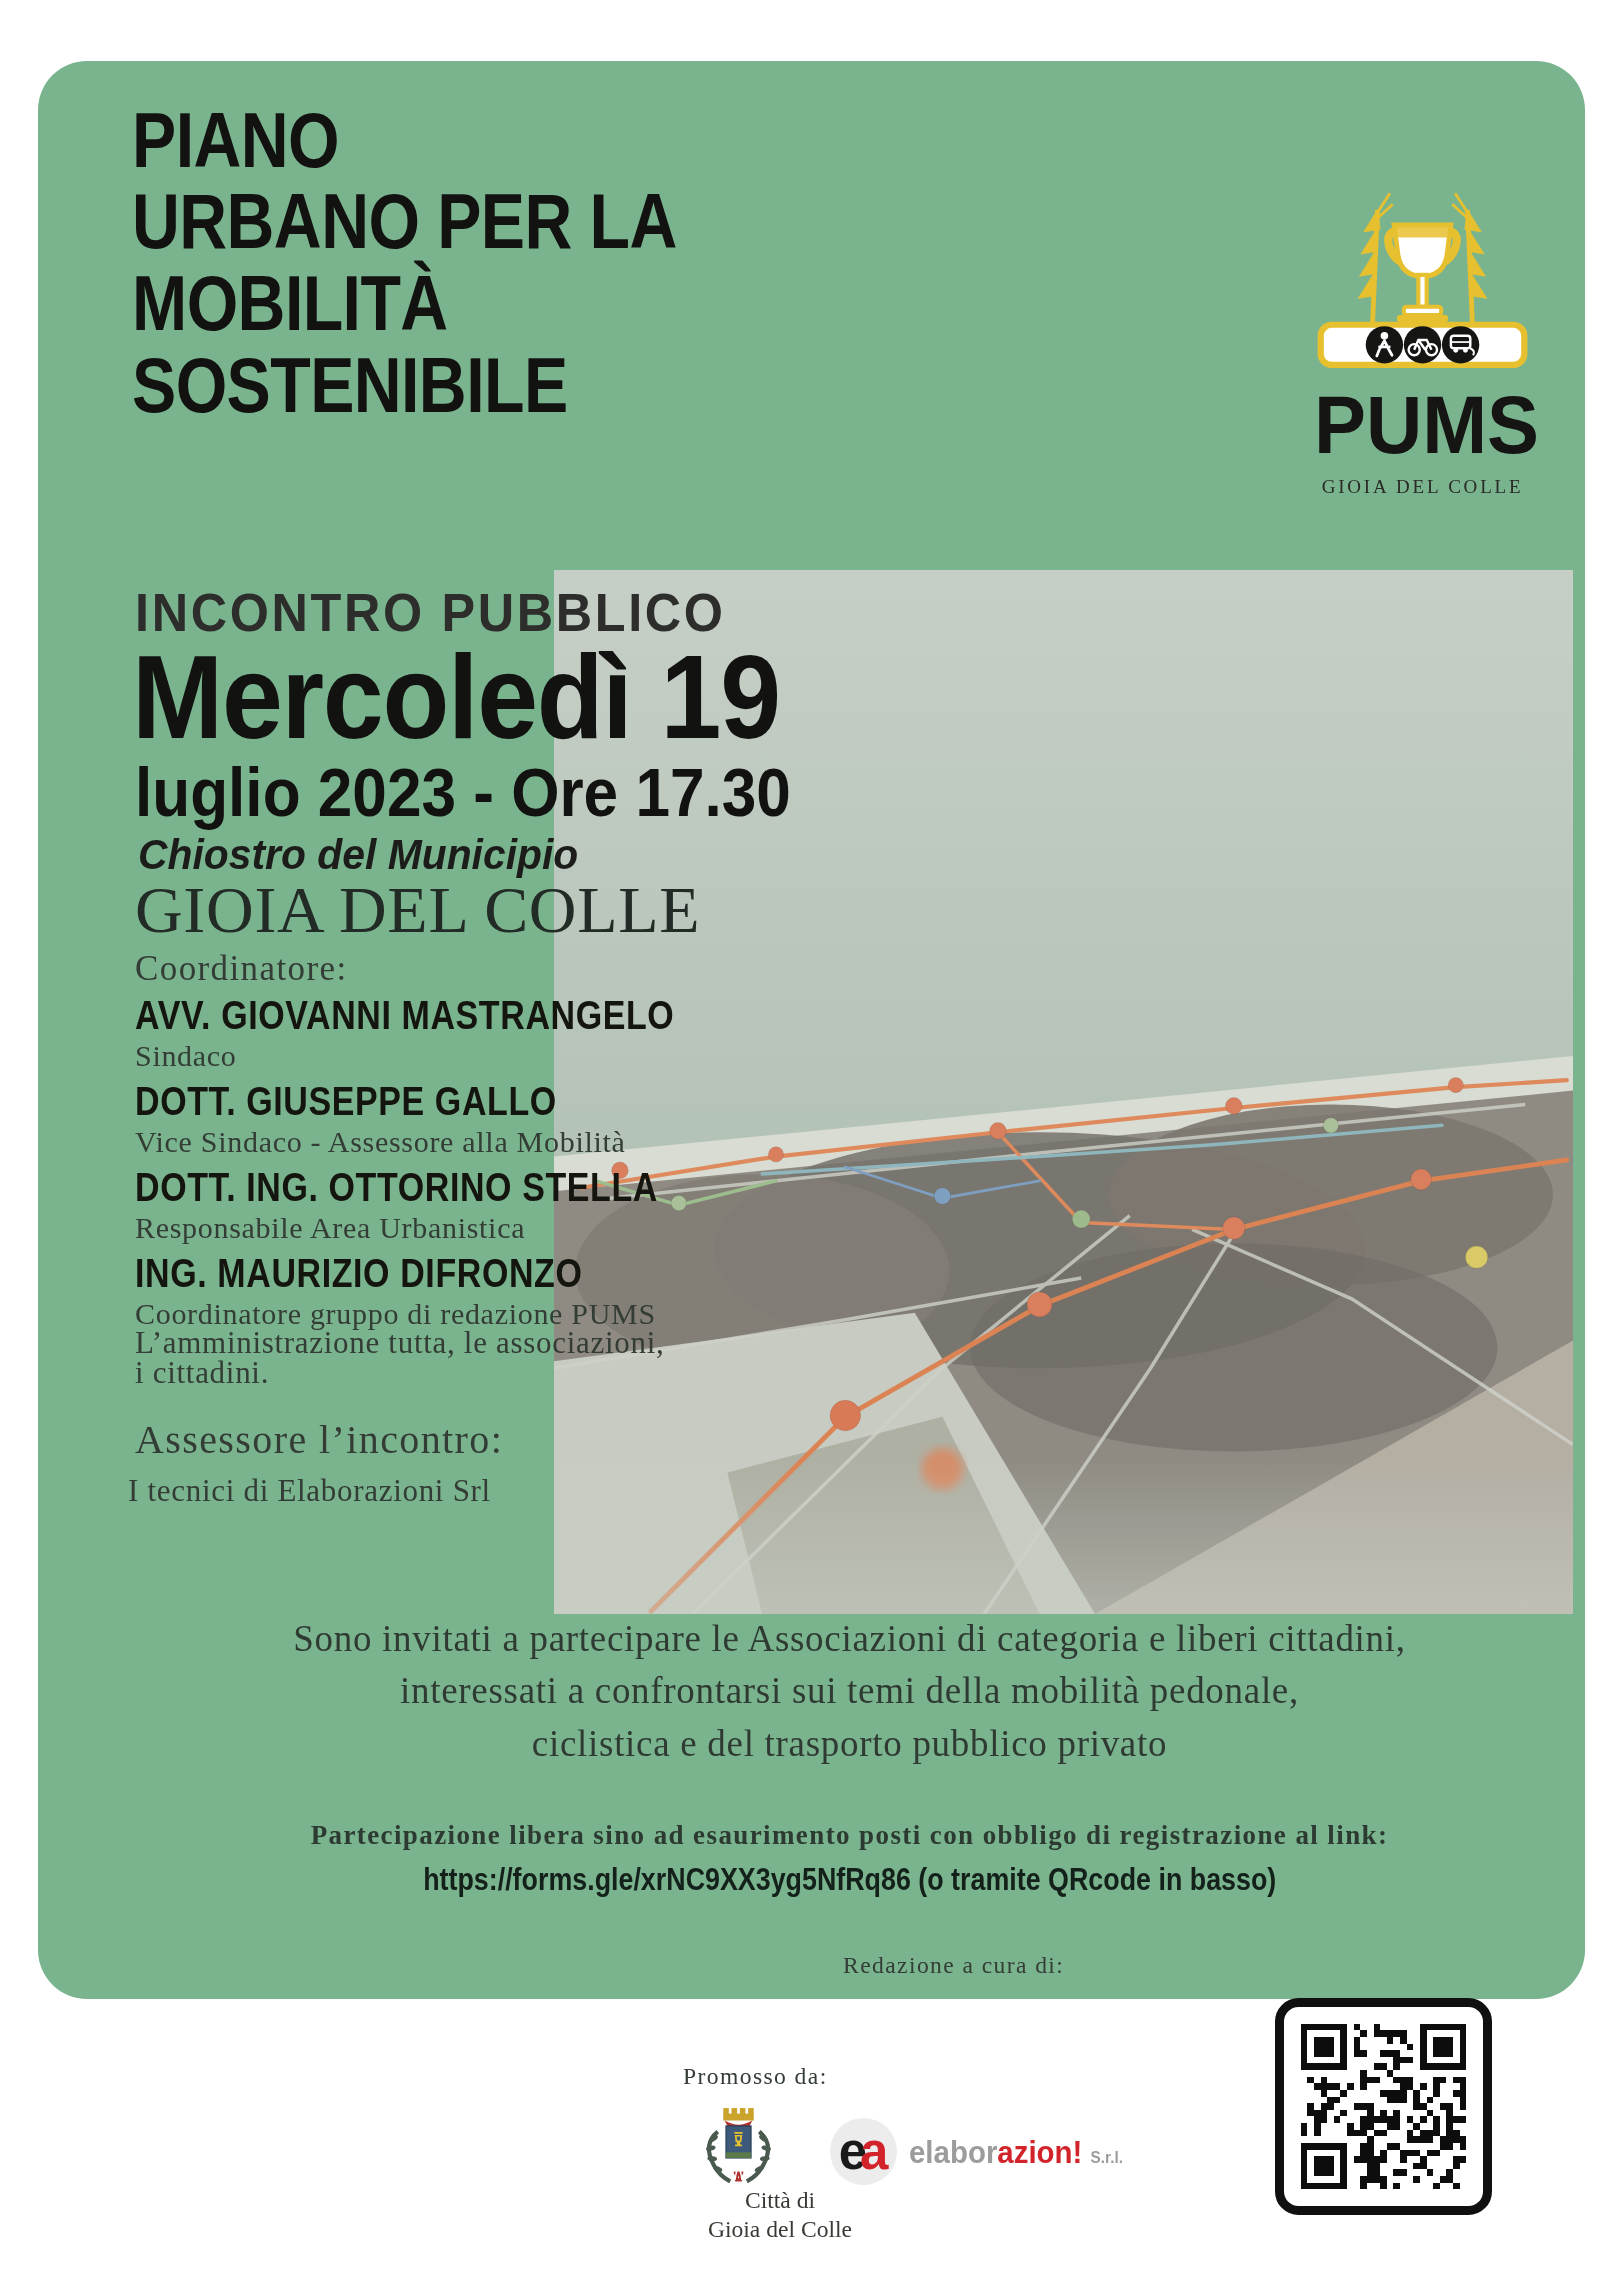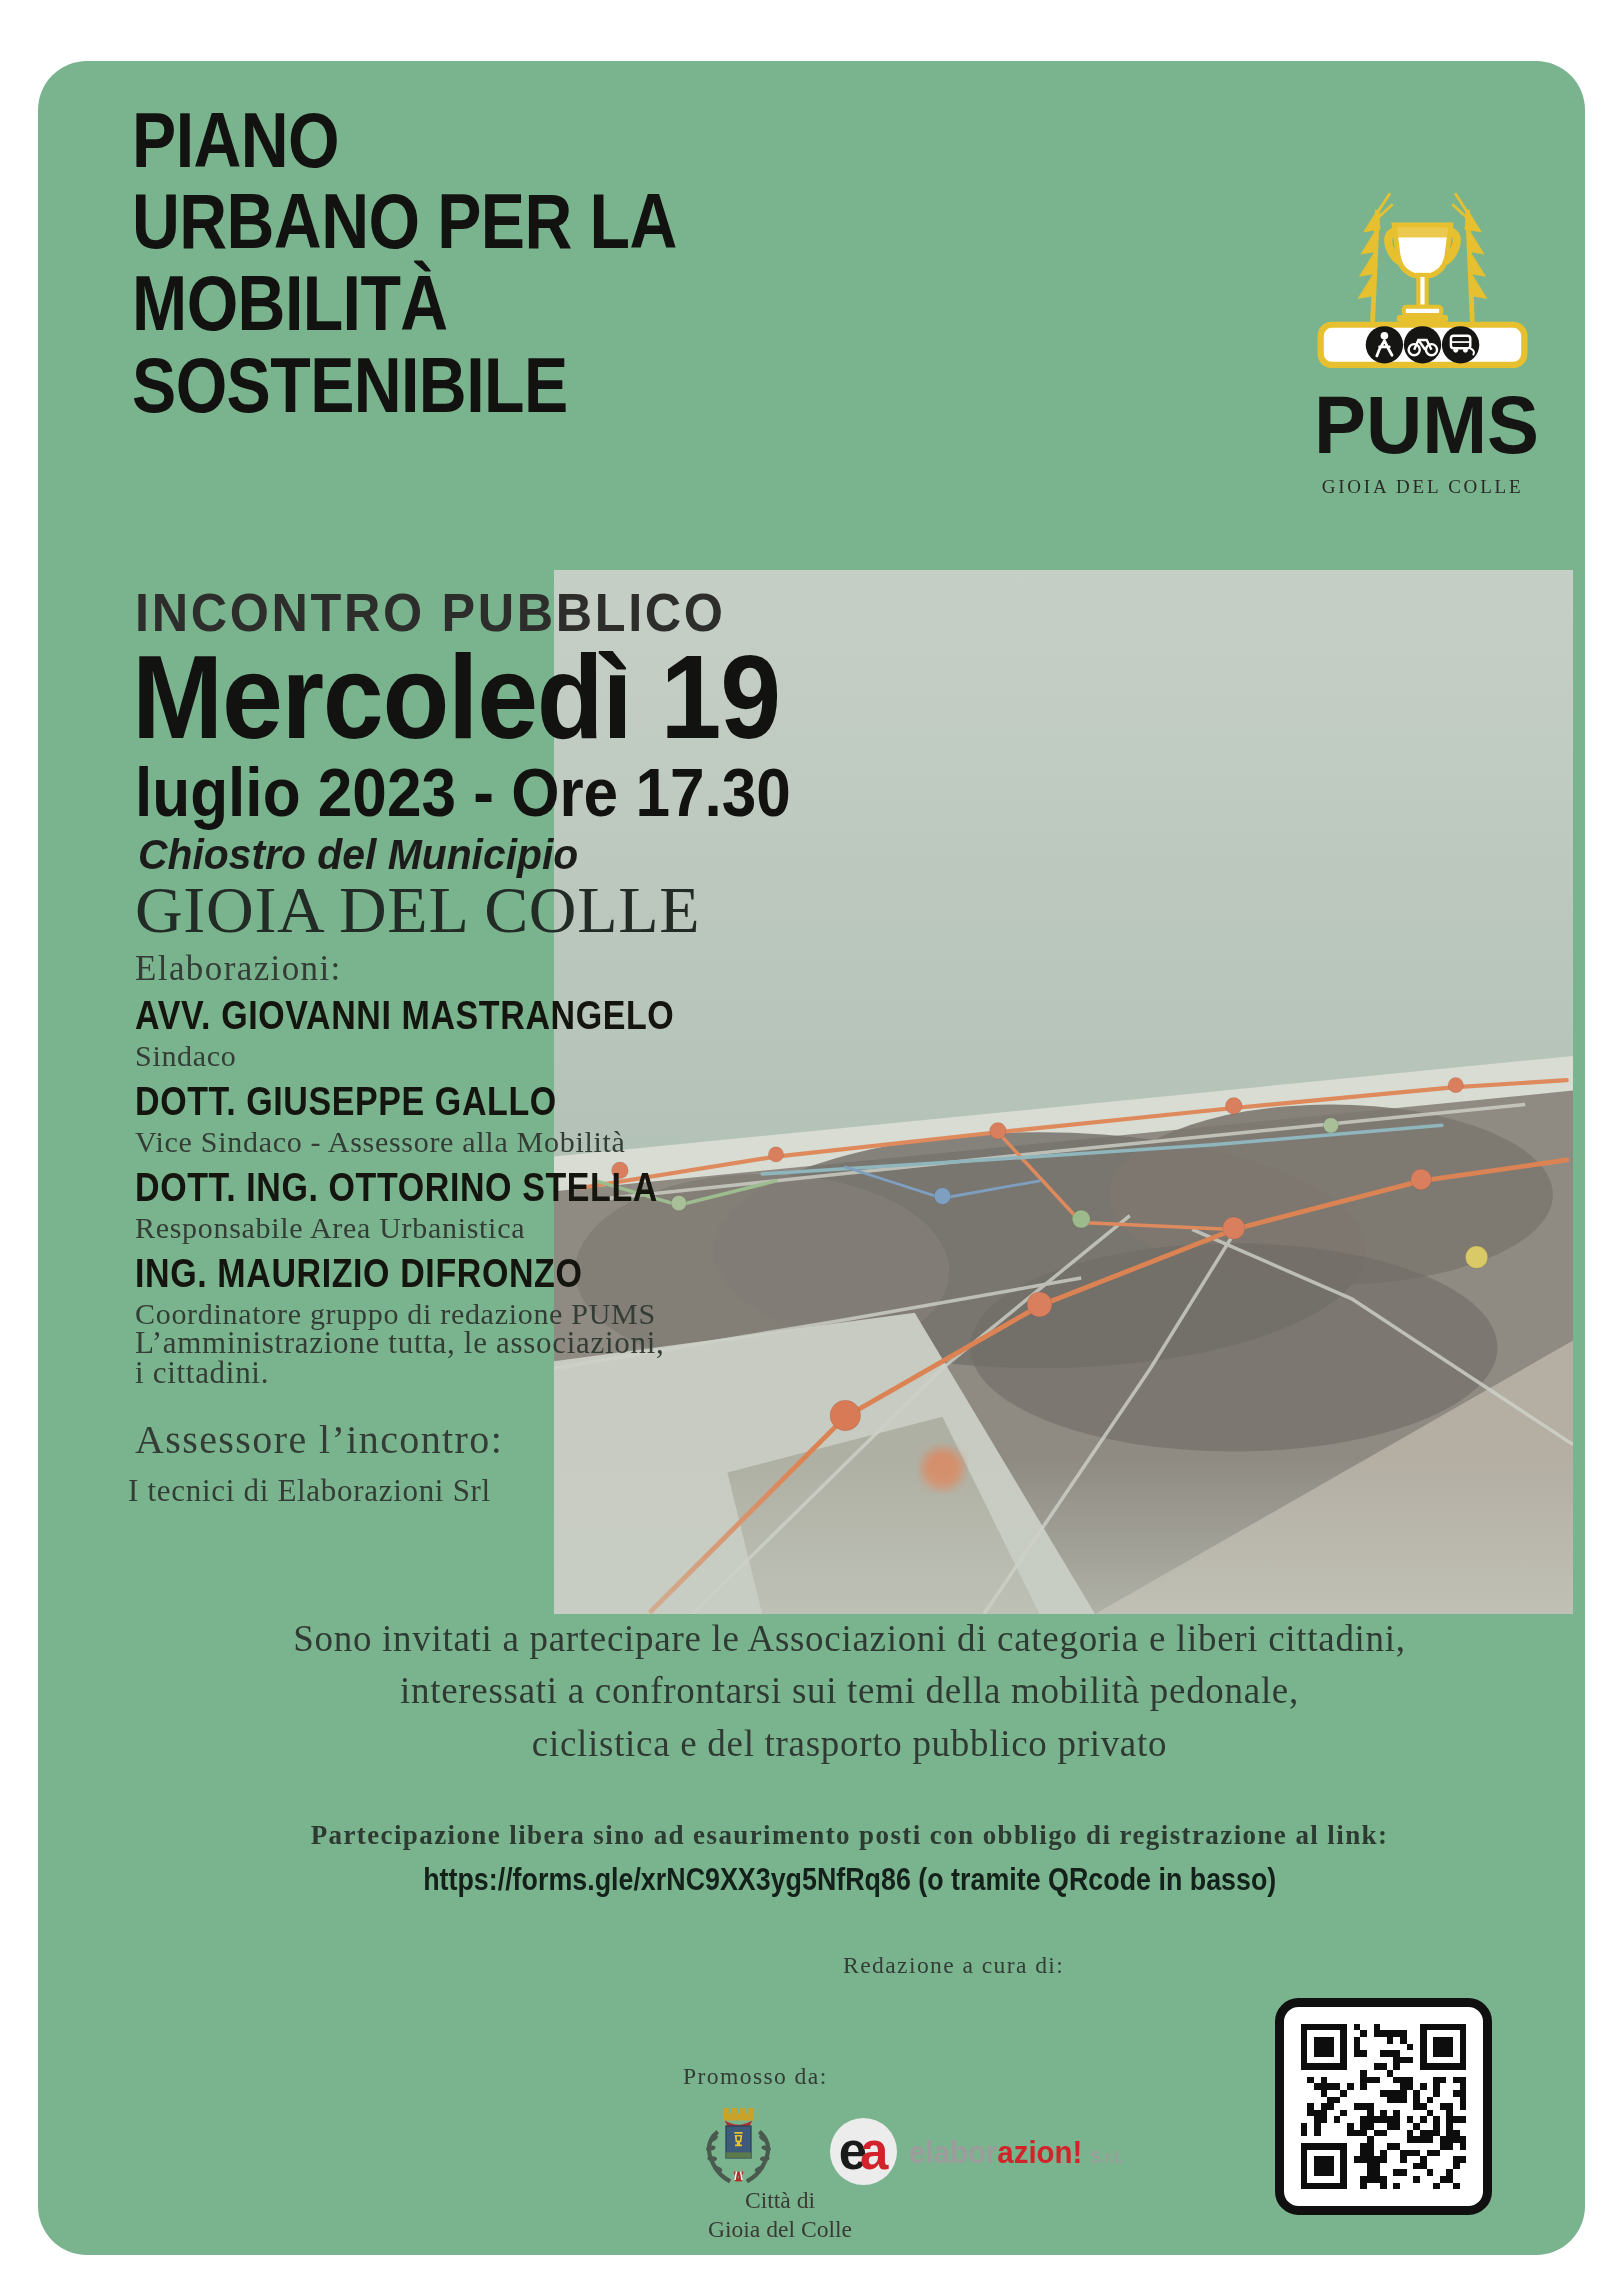--- a/index.html
+++ b/index.html
@@ -1,18 +1,18 @@
 <!DOCTYPE html>
 <html style="font-size:11px"><head>
 <meta charset="utf-8">
 <style>
   html,body{margin:0;padding:0;background:#ffffff;}
   .page{position:relative;width:1623px;height:2295px;background:#ffffff;overflow:hidden;
         font-family:"Liberation Sans",sans-serif;}
-  .card{position:absolute;left:38px;top:61px;width:1547px;height:2194px;
+  .card{position:absolute;left:38px;top:61px;width:1547px;height:1938px;
         background:#7ab48e;border-radius:49px;}
 
   
   .abs{position:absolute;line-height:1;}
   .cond{font-family:"Liberation Sans",sans-serif;font-weight:700;color:#121210;
         transform-origin:left top;white-space:nowrap;}
   .serif{font-family:"Liberation Serif","DejaVu Serif",serif;color:#333c35;white-space:nowrap;}
   .center-line{position:absolute;left:83px;width:1457px;text-align:center;line-height:1;}
   .inner-cond{display:inline-block;transform-origin:center top;font-weight:700;
               font-family:"Liberation Sans",sans-serif;color:#14211a;white-space:nowrap;}
@@ -203,21 +203,21 @@
       <div class="pums-word">PUMS</div>
       <div class="pums-sub">GIOIA DEL COLLE</div>
     </div>
 
     <div class="abs cond kicker" style="left:97px;top:525px;">INCONTRO PUBBLICO</div>
     <div class="abs cond day" style="left:94px;top:576px;">Mercoledì 19</div>
     <div class="abs cond datetime" style="left:97px;top:697px;">luglio 2023 - Ore 17.30</div>
     <div class="abs cond venue" style="left:100px;top:772px;">Chiostro del Municipio</div>
     <div class="abs city" style="left:97px;top:816px;">GIOIA DEL COLLE</div>
 
-    <div class="abs serif lede" style="left:97px;top:890px;">Elaborazioni:</div>
+    <div class="abs serif lede" style="left:97px;top:890px;">Coordinatore:</div>
 
     <div>
       <div class="abs cond spk-name" style="left:97px;top:934px;">AVV. GIOVANNI MASTRANGELO</div>
       <div class="abs serif spk-role" style="left:97px;top:980px;">Sindaco</div>
     </div>
     <div>
       <div class="abs cond spk-name" style="left:97px;top:1020px;">DOTT. GIUSEPPE GALLO</div>
       <div class="abs serif spk-role" style="left:97px;top:1066px;">Vice Sindaco - Assessore alla Mobilità</div>
     </div>
     <div>

